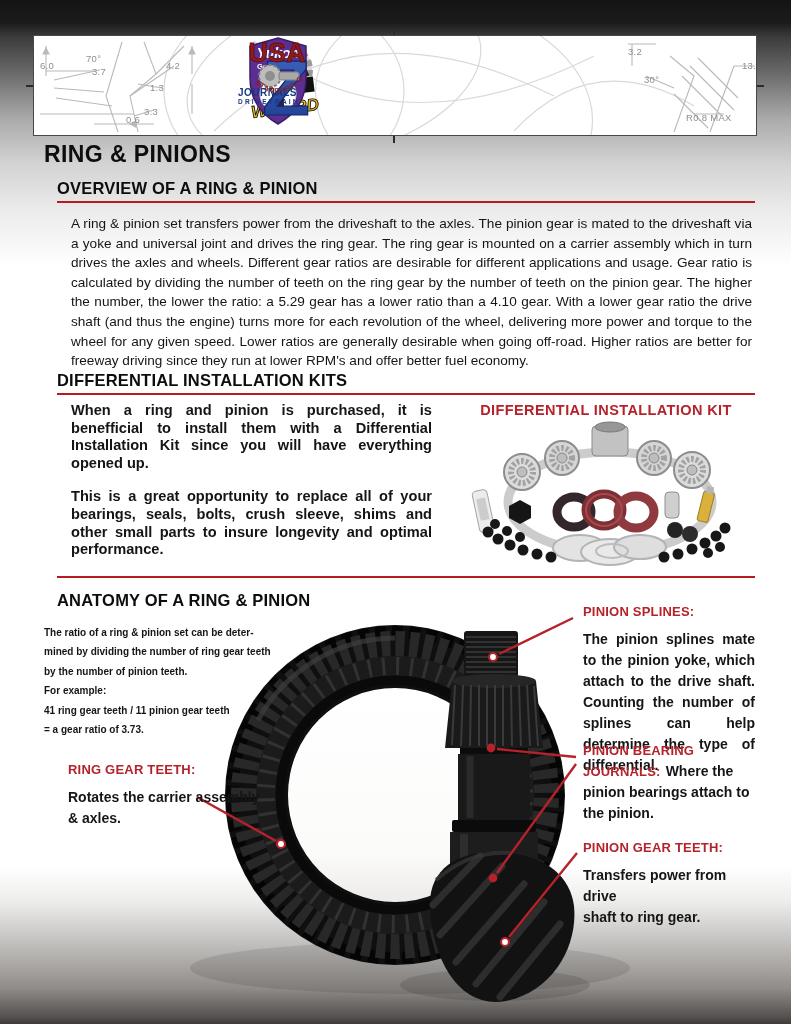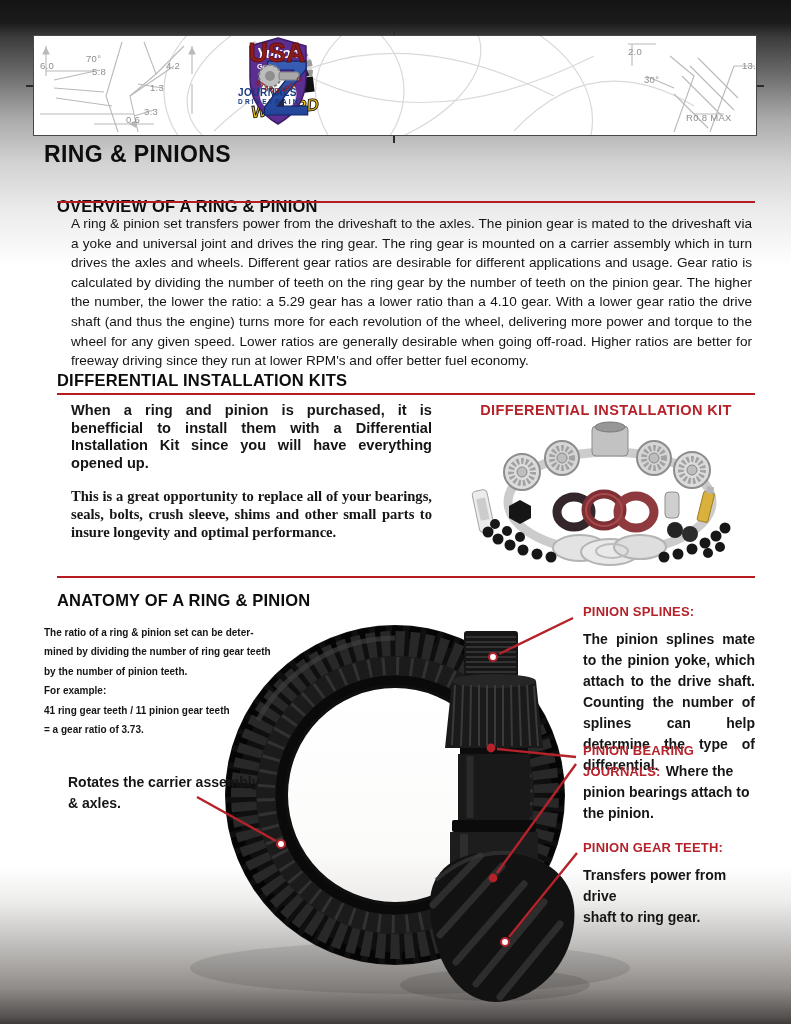--- a/index.html
+++ b/index.html
@@ -26,21 +26,21 @@
   .zum .ztxt .l1{font-size:10px;font-weight:bold;letter-spacing:.5px;}
   .zum .ztxt .l2{font-size:6.5px;font-weight:bold;letter-spacing:2.2px;}
   
   .h1{position:absolute;left:44px;top:141px;font-size:23px;font-weight:bold;letter-spacing:.4px;color:#0d0d0d;text-align:center;}
   .h2{position:absolute;font-size:16.5px;font-weight:bold;color:#0d0d0d;letter-spacing:.2px;}
   .rule{position:absolute;height:2px;background:#b51b20;width:698px;left:57px;}
   .body-text{position:absolute;text-align:justify;color:#151515;}
   #ov-body{left:71px;top:214px;width:681px;font-size:13.6px;line-height:19.6px;}
   #kits-text{left:71px;top:402px;width:361px;font-size:14.6px;line-height:17.6px;font-weight:bold;}
   #kits-text p{margin:0;}
-  #kits-text p+p{margin-top:16px;font-family:Liberation Serif, serif;}
+  #kits-text p+p{margin-top:16px;}
   .kit-label{position:absolute;left:455px;top:402px;width:302px;text-align:center;
     color:#b5222a;font-weight:bold;font-size:14.5px;letter-spacing:.4px;}
   .kit-photo{position:absolute;left:462px;top:420px;}
   #anat-intro{position:absolute;left:44px;top:623px;width:282px;font-size:10px;line-height:19.4px;
     font-weight:bold;white-space:pre-line;text-align:left;color:#151515;z-index:3;}
   
   .co{position:absolute;z-index:3;}
   .co-label{color:#b5222a;font-weight:bold;font-size:13px;letter-spacing:.2px;}
   .co-body{font-size:14px;line-height:21px;font-weight:bold;color:#151515;margin:10px 0 0 0;}
   .jst{text-align:justify;}
@@ -82,27 +82,27 @@
         <path d="M594,8 H622 M598,8 V30"></path>
         <path d="M636,20 L660,40 L640,96 M700,30 L676,96"></path>
         <path d="M648,40 l40,40 M640,58 l34,34 M656,30 l44,44 M664,22 l40,40"></path>
         <path d="M612,40 L640,52"></path>
         <path d="M700,30 H721 M660,78 H690"></path>
       </g>
     </svg>
 
     <span class="dim" style="left:6px;top:24px">6.0</span>
     <span class="dim" style="left:52px;top:17px">70°</span>
-    <span class="dim" style="left:58px;top:30px">5.8</span>
+    <span class="dim" style="left:58px;top:30px">3.7</span>
     <span class="dim" style="left:132px;top:24px">4.2</span>
     <span class="dim" style="left:116px;top:46px">1.3</span>
     <span class="dim" style="left:110px;top:70px">3.3</span>
     <span class="dim" style="left:92px;top:78px">0.6</span>
 
-    <span class="dim" style="left:594px;top:10px">2.0</span>
+    <span class="dim" style="left:594px;top:10px">3.2</span>
     <span class="dim" style="left:610px;top:38px">30°</span>
     <span class="dim" style="left:708px;top:24px">13.</span>
     <span class="dim" style="left:652px;top:76px">R0.8 MAX</span>
 
     <div class="logo-row">
 
       <svg width="78" height="88" viewBox="0 0 78 88">
         <circle cx="40" cy="34" r="26" fill="#d7d7d7"></circle>
         <circle cx="40" cy="34" r="24" fill="none" stroke="#9a9a9a" stroke-width="6" stroke-dasharray="6 4"></circle>
         <polygon points="40,4 28,30 54,28" fill="#27369b"></polygon>
@@ -160,21 +160,21 @@
     </div>
 
     <div class="tick" style="left:-8px;top:49px;width:7px;height:2px;"></div>
     <div class="tick" style="right:-8px;top:49px;width:7px;height:2px;"></div>
     <div class="tick" style="left:359px;top:-8px;width:2px;height:7px;"></div>
     <div class="tick" style="left:359px;bottom:-8px;width:2px;height:7px;"></div>
   </div>
 
   <div class="h1">RING &amp; PINIONS</div>
 
-  <div class="h2" style="left:57px;top:179px;margin-top:18px;">OVERVIEW OF A RING &amp; PINION</div>
+  <div class="h2" style="left:57px;top:179px;">OVERVIEW OF A RING &amp; PINION</div>
   <div class="rule" style="top:201px;"></div>
   <div class="body-text" id="ov-body">A ring &amp; pinion set transfers power from the driveshaft to the axles. The pinion gear is mated to the driveshaft via a yoke and universal joint and drives the ring gear. The ring gear is mounted on a carrier assembly which in turn drives the axles and wheels. Different gear ratios are desirable for different applications and usage. Gear ratio is calculated by dividing the number of teeth on the ring gear by the number of teeth on the pinion gear. The higher the number, the lower the ratio: a 5.29 gear has a lower ratio than a 4.10 gear. With a lower gear ratio the drive shaft (and thus the engine) turns more for each revolution of the wheel, delivering more power and torque to the wheel for any given speed. Lower ratios are generally desirable when going off-road. Higher ratios are better for freeway driving since they run at lower RPM's and offer better fuel economy.</div>
 
   <div class="h2" style="left:57px;top:371px;">DIFFERENTIAL INSTALLATION KITS</div>
   <div class="rule" style="top:393px;"></div>
   <div class="body-text" id="kits-text">
     <p>When a ring and pinion is purchased, it is benefficial to install them with a Differential Installation Kit since you will have  everything opened up.</p>
     <p>This is a great opportunity to replace all of your bearings, seals, bolts, crush sleeve, shims and other small parts to insure longevity and optimal performance.</p>
   </div>
   <div class="kit-label">DIFFERENTIAL INSTALLATION KIT</div>
@@ -337,17 +337,18 @@
 shaft to ring gear.</p>
   </div>
 
   <div class="co" style="left:583px;top:740px;width:176px;">
     <p class="co-body" style="margin:0;">
       <span class="co-label inline-label">PINION BEARING JOURNALS:</span><span>Where the pinion bearings attach to the pinion.</span>
     </p>
   </div>
 
   <div class="co" style="left:68px;top:762px;width:210px;">
+    <div class="co-label">RING GEAR TEETH:</div>
     <p class="co-body prel">Rotates the carrier assembly
 &amp; axles.</p>
   </div>
 
 </div>
 
 </body></html>

